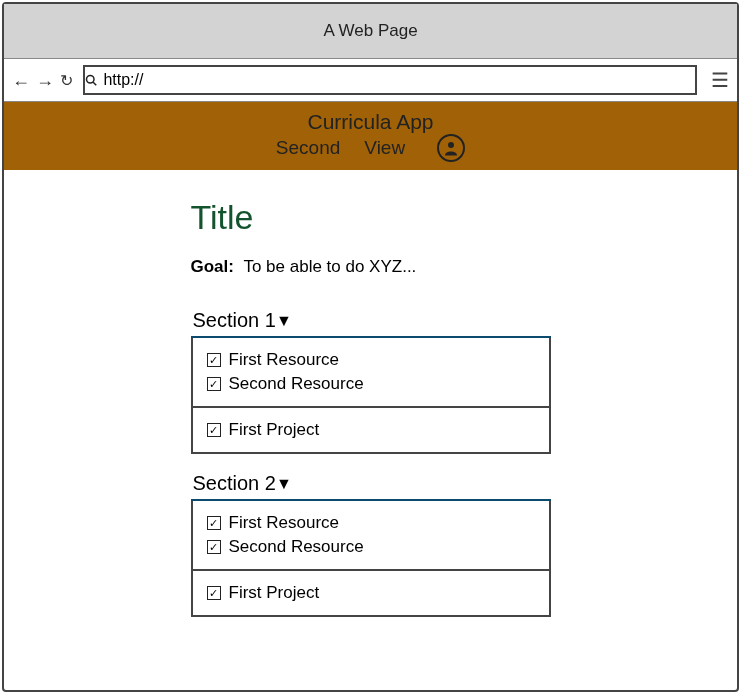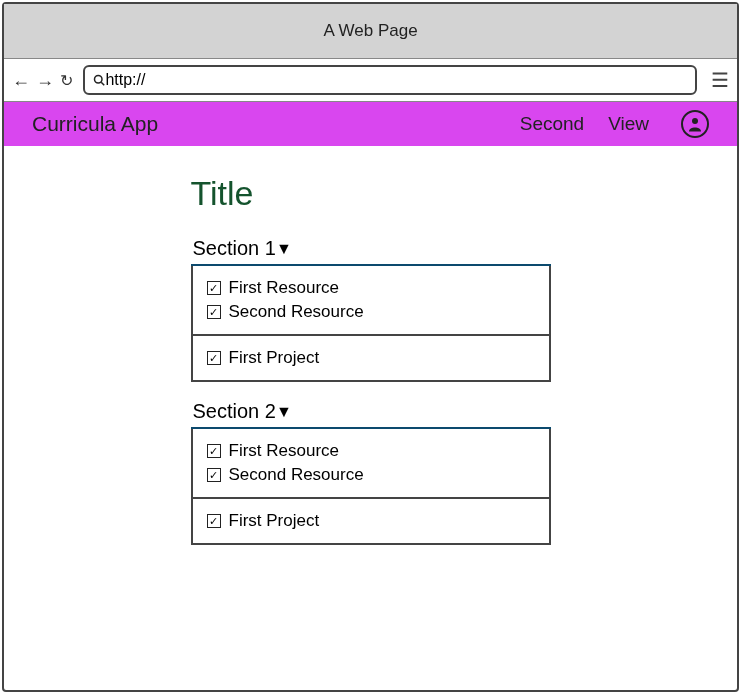--- a/index.html
+++ b/index.html
@@ -50,41 +50,43 @@
     }
     .refresh-icon {
       font-size: 16px;
       color: #333;
       cursor: pointer;
       margin-right: 4px;
     }
     .url-bar {
       flex: 1;
       border: 2px solid #444;
-      border-radius: 6px;
-      padding: 4px 8px;
-      display: flex;
-      align-items: center;
+      border-radius: 0;
+      padding: 4px 0;
+      display: flex;
+      align-items: center;
+      gap: 6px;
       font-size: 16px;
       background: #fff;
     }
     .url-bar svg { width: 12px; height: 12px; }
     .hamburger {
       font-size: 20px;
       color: #444;
       margin-left: 8px;
       cursor: pointer;
     }
     .app-nav {
-      background: #d946ef;
+      background: #a16207;
       display: flex;
       align-items: center;
       padding: 8px 28px;
       font-size: 19px;
       color: #222;
+      flex-direction: column;
     }
     .app-brand {
       font-size: 21px;
       flex: 1;
     }
     .app-nav-links {
       display: flex;
       align-items: center;
       gap: 24px;
     }
@@ -206,20 +208,24 @@
           <circle cx="12" cy="8" r="4"></circle>
           <path d="M4 22 C4 15, 20 15, 20 22 Z"></path>
         </svg>
       </span>
     </div>
   </div>
 
   <div class="content">
     <div class="content-inner">
       <h1 class="page-title">Title</h1>
+      <p class="goal-line">
+        <span class="goal-label">Goal:</span>
+        &nbsp;<span>To be able to do XYZ...</span>
+      </p>
 
       <div class="section">
         <div class="section-header">
           <span>Section 1</span>
           <span class="chevron">▼</span>
         </div>
         <div class="section-box">
           <div class="section-group">
             <div class="resource-item">
               <span class="checkbox">✓</span>

